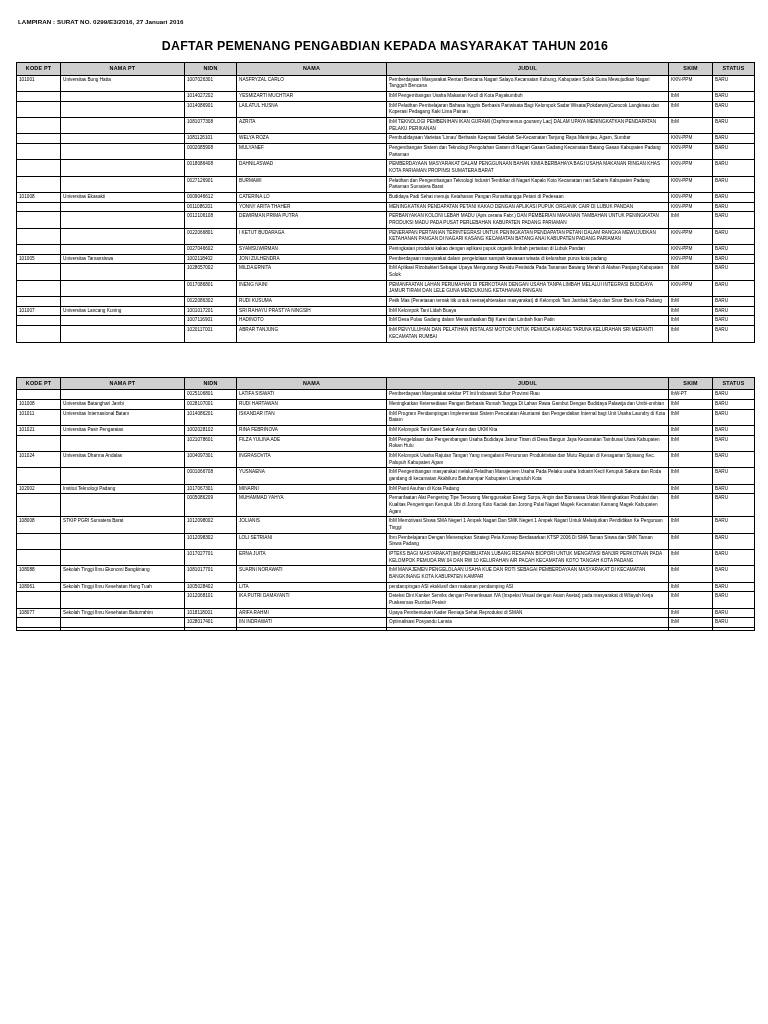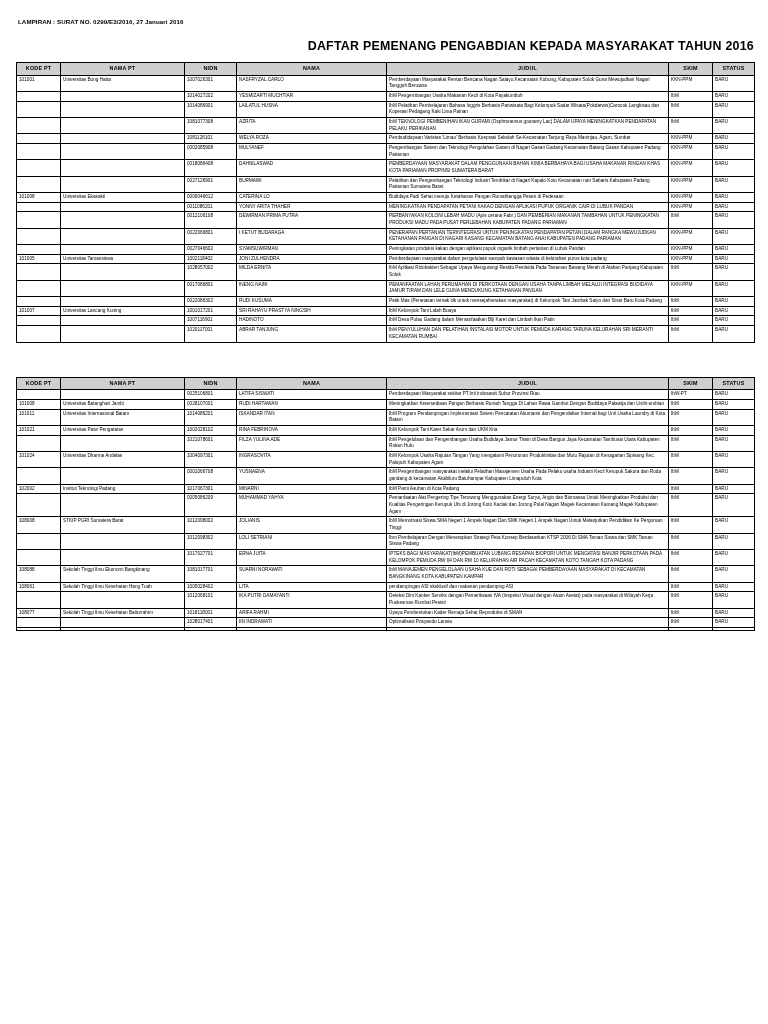--- a/index.html
+++ b/index.html
@@ -22,21 +22,21 @@
     position: relative;
   }
   .letter-ref {
     font-size: 6.2px;
     font-weight: bold;
     letter-spacing: 0.08px;
     margin: 0 0 14px 2px;
     white-space: nowrap;
   }
   .doc-title {
-    text-align: right;
+    text-align: center;
     font-size: 12.4px;
     font-weight: bold;
     letter-spacing: 0.25px;
     margin: 0 0 9px 0;
   }
   table.listing {
     border-collapse: collapse;
     width: 738px;
     table-layout: fixed;
     margin: 0;

